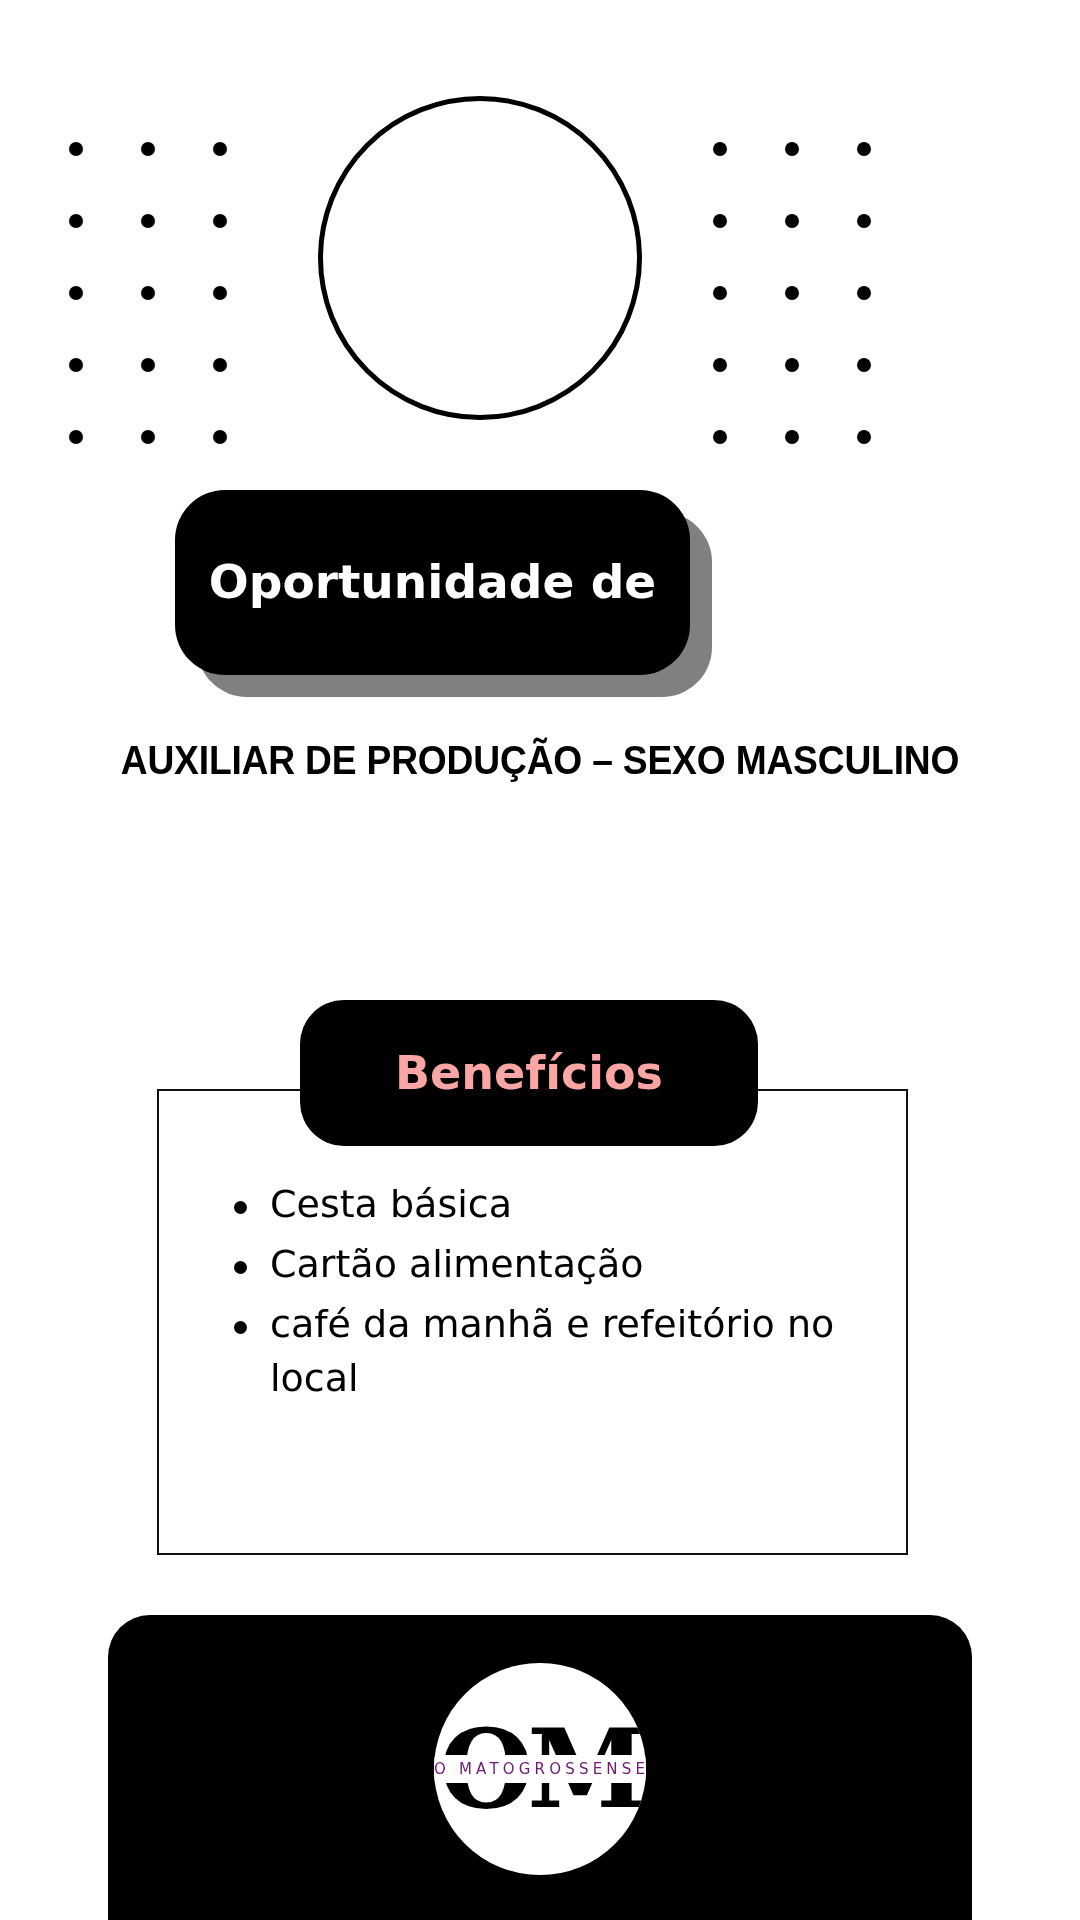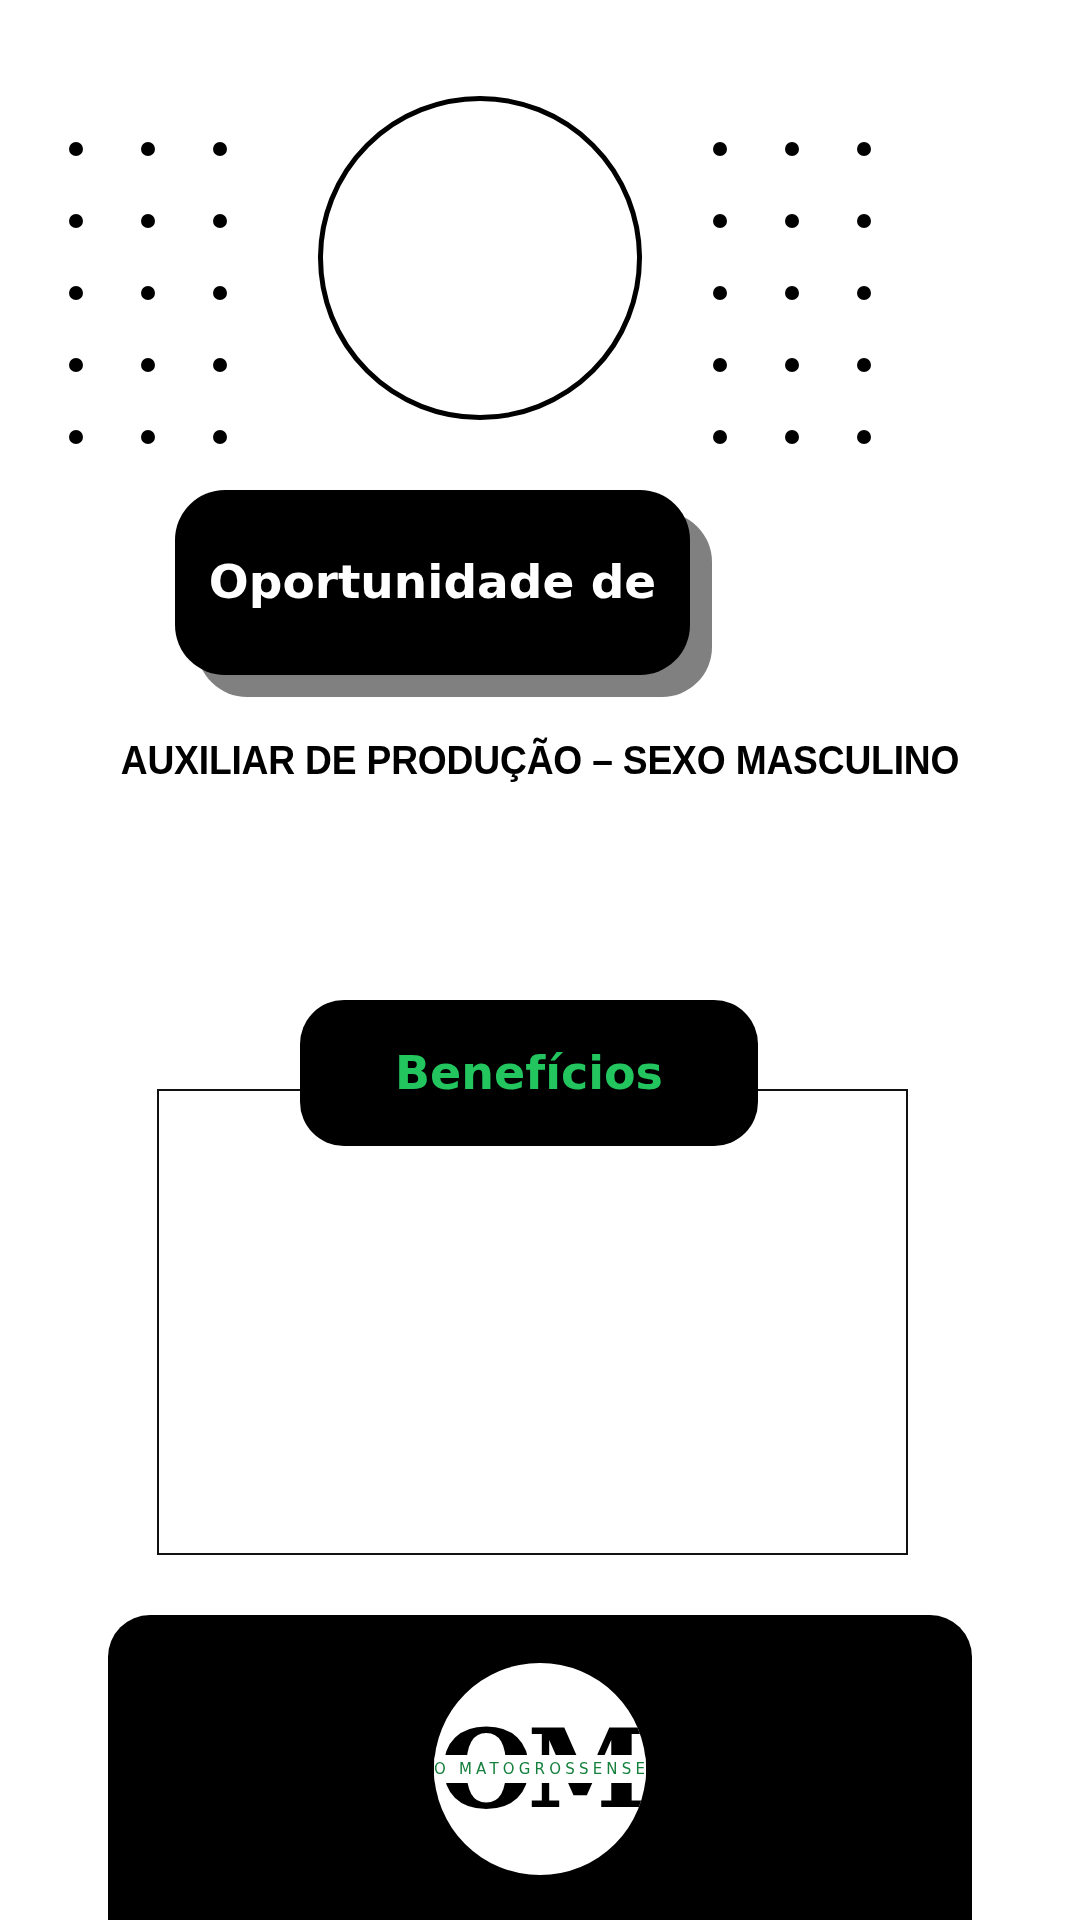--- a/index.html
+++ b/index.html
@@ -103,21 +103,21 @@
   #benefits-badge {
     position:absolute;
     left:300px; top:1000px;
     width:458px; height:146px;
     background:#000000;
     border-radius:44px;
     display:flex; align-items:center; justify-content:center;
     z-index:4;
   }
   #benefits-badge .label {
-    color:#22c55e;
+    color:#fca5a5;
     font-family:"DejaVu Sans", sans-serif;
     font-weight:bold;
     font-size:46px;
     line-height:1;
   }
   #benefits-list {
     position:absolute;
     left:228px; top:1178px;
     width:640px;
     list-style:none;
@@ -173,21 +173,21 @@
     line-height:1;
   }
   #logo-wordmark {
     position:absolute;
     left:0; right:0; top:50%;
     transform:translateY(-50%);
     text-align:center;
     font-family:"DejaVu Sans","Liberation Sans", sans-serif;
     font-size:15px;
     letter-spacing:4.2px;
-    color:#15803d;
+    color:#701a75;
     background:#ffffff;
     padding:5px 0;
     z-index:3;
     white-space:nowrap;
   }
 </style>
 </head>
 <body>
 
 <div id="poster">
@@ -298,20 +298,25 @@
   </div>
 
   <div id="headline">AUXILIAR DE PRODUÇÃO – SEXO MASCULINO</div>
 
   <div id="benefits-box"></div>
 
   <div id="benefits-badge">
     <span class="label">Benefícios</span>
   </div>
 
+  <ul id="benefits-list">
+    <li>Cesta básica</li>
+    <li>Cartão alimentação</li>
+    <li>café da manhã e refeitório no local</li>
+  </ul>
 
   <div id="footer-panel"></div>
 
   <div id="logo-circle">
     <div id="logo-mark">OM</div>
     <div id="logo-wordmark">O MATOGROSSENSE</div>
   </div>
 
 </div>
 

